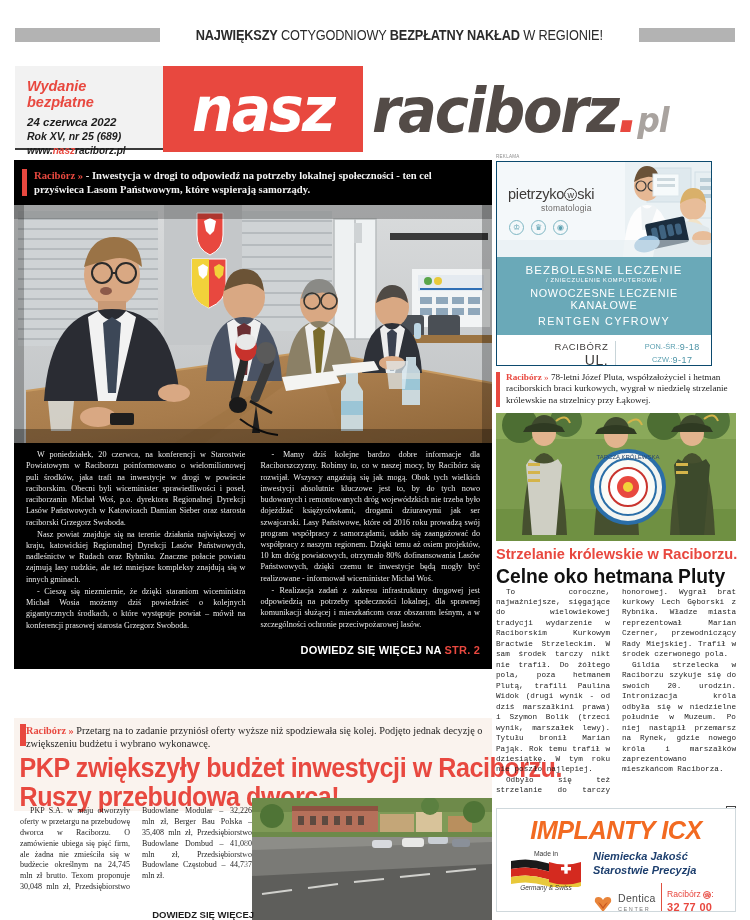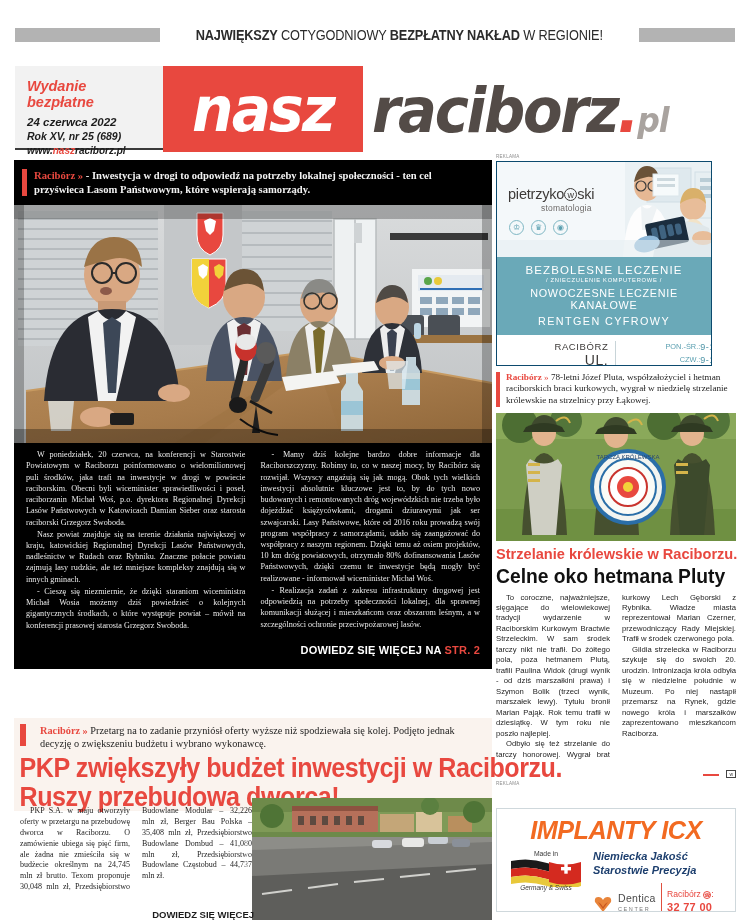--- a/index.html
+++ b/index.html
@@ -114,21 +114,21 @@
     background:#000; text-align:right; padding:1px 12px 11px 12px;
   }
   .lead-more span {
     font-family:"Liberation Sans Narrow","Liberation Sans",sans-serif;
     font-size:11px; font-weight:700; color:#fff; letter-spacing:0.2px;
   }
   .lead-more span .red { color:#e8483f; }
 
   
   .pkp { position:absolute; left:14px; top:718px; width:478px; background:#faf3ee; }
-  .pkp .kicker2 { display:flex; gap:14px; padding:6px 8px 3px 6px; }
+  .pkp .kicker2 { display:flex; gap:0; padding:6px 8px 3px 6px; }
   .pkp .kicker2 .bar { flex:0 0 6px; background:#e8483f; height:22px; }
   .pkp .kicker2 .txt {
     font-family:"Liberation Serif", serif; font-size:10.3px; line-height:1.3; color:#1d1d1d;
   }
   .pkp .kicker2 .txt .place { color:#e8483f; font-weight:700; }
   .pkp .hl2 {
     color:#e8483f; font-size:27px; line-height:1.04; font-weight:900; letter-spacing:-0.5px;
     font-family:"Liberation Sans Narrow","Liberation Sans",sans-serif;
     transform:scaleX(0.93); transform-origin:left center; padding-left:6px; white-space:nowrap;
   }
@@ -188,21 +188,21 @@
   .ad-dent .teal .t1s { font-size:5.8px; letter-spacing:0.7px; margin:1px 0 4px 0; }
   .ad-dent .teal .t2 { font-size:10.8px; letter-spacing:0.7px; margin-bottom:4px; }
   .ad-dent .teal .t3 { font-size:10.8px; letter-spacing:1.4px; }
   .ad-dent .addr { display:flex; padding:6px 6px 3px 6px; }
   .ad-dent .addr .left { flex:1 1 auto; text-align:right; padding-right:7px;
                          border-right:1px solid #c8d4d8; color:#3d3a38; }
   .ad-dent .addr .left .a1 { font-size:9.5px; letter-spacing:0.6px; }
   .ad-dent .addr .left .a2 { font-size:14px; letter-spacing:0.6px; }
   .ad-dent .addr .left .a3 { font-size:5.6px; letter-spacing:0.4px; margin-top:1px; }
   .ad-dent .addr .right { flex:0 0 104px; padding-left:8px; color:#5a9fb0; font-size:7.4px; }
-  .ad-dent .addr .right .row { display:flex; justify-content:flex-end; line-height:1.5; }
+  .ad-dent .addr .right .row { display:flex; justify-content:center; line-height:1.5; }
   .ad-dent .addr .right .row b { font-weight:400; font-size:9px; color:#4c93a6; letter-spacing:0.5px; }
 
   .art2 { margin-top:6px; }
   .art2 .kicker3 { display:flex; gap:6px; }
   .art2 .kicker3 .bar { flex:0 0 4px; background:#e8483f; }
   .art2 .kicker3 .txt { font-family:"Liberation Serif", serif; font-size:9.2px; line-height:1.3; color:#1d1d1d; }
   .art2 .kicker3 .txt .place { color:#e8483f; font-weight:700; }
   .art2 .kicker3 .txt .chev { color:#e8483f; }
   .art2-photo { margin-top:6px; width:240px; height:128px; overflow:hidden; }
   .art2-photo svg { display:block; width:240px; height:128px; }
@@ -210,22 +210,22 @@
     margin-top:5px; color:#e8483f; font-size:15.5px; line-height:1.06; font-weight:900;
     font-family:"Liberation Sans Narrow","Liberation Sans",sans-serif;
     transform:scaleX(0.94); transform-origin:left center; white-space:nowrap;
   }
   .art2 .hl4 {
     margin-top:2px; color:#111; font-size:20.5px; line-height:1.06; font-weight:900;
     font-family:"Liberation Sans Narrow","Liberation Sans",sans-serif;
     transform:scaleX(0.94); transform-origin:left center; white-space:nowrap;
   }
   .art2-body {
-    margin-top:6px; column-count:2; column-gap:12px;
-    font-family:Liberation Sans, sans-serif; font-size:7.7px; line-height:1.36;
+    column-count:2; column-gap:12px;
+    font-family:Liberation Mono, monospace; font-size:7.7px; line-height:1.36;
     color:#1d1d1d; text-align:justify;
   }
   .art2-body p { text-indent:10px; margin:0; }
   .art2-end { text-align:right; margin-top:2px; }
   .art2-end .rule { display:inline-block; width:16px; height:2px; background:#e8483f; }
   .art2-end .mark {
     display:inline-block; border:1px solid #444; font-size:5px; padding:0 2px; margin-left:3px; color:#444;
   }
 
   .ad-icx {

